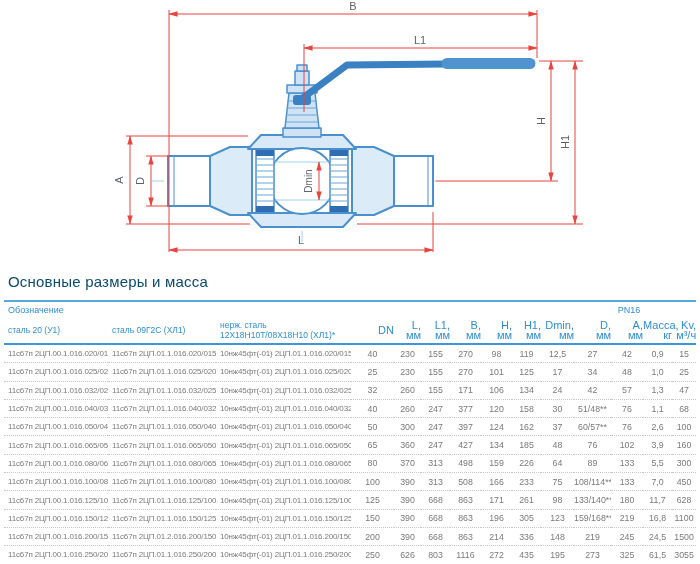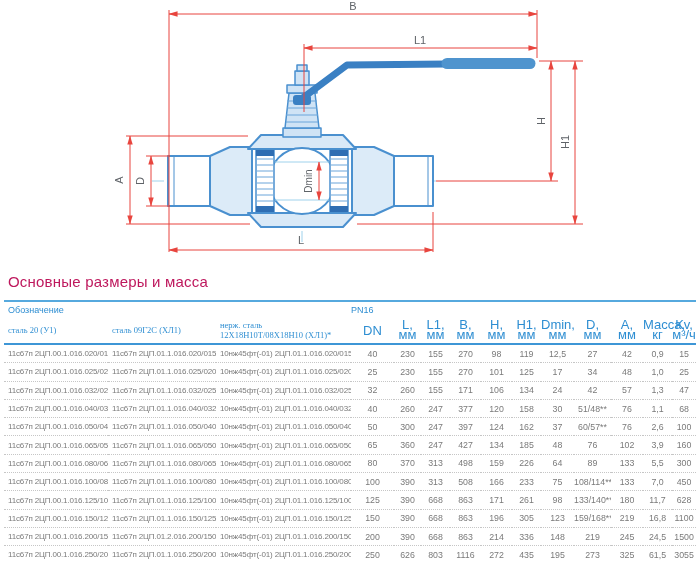--- a/index.html
+++ b/index.html
@@ -1,28 +1,28 @@
 <!DOCTYPE html>
 <html><head>
 <meta charset="utf-8">
 <style>
   html,body{margin:0;padding:0;background:#fff;}
   .sheet{position:relative;width:700px;height:564px;background:#fff;overflow:hidden;
          font-family:"Liberation Sans","DejaVu Sans",sans-serif;}
   .drawing{position:absolute;top:0;left:0;}
-  .section-title{position:absolute;top:273px;left:8px;font-size:15px;color:#be185d;
+  .section-title{position:absolute;top:273px;left:8px;font-size:15px;color:#0c4a6e;
                  letter-spacing:.2px;}
   .table-wrap{position:absolute;top:300px;left:4px;width:692px;}
   table.dims{border-collapse:collapse;table-layout:fixed;width:692px;
              border-top:2px solid #56a9de;}
   table.dims th{font-weight:normal;color:#2e8ed2;padding:0;vertical-align:middle;margin-top:40px;}
   tr.grp th{height:15px;font-size:9px;text-align:left;padding-left:4px;}
-  tr.grp th.pn{text-align:left;padding-left:0;padding-right:56px;}
-  tr.sub th{height:26px;font-size:13px;border-bottom:2px solid #3e96d6;}
-  tr.sub th.des{text-align:left;padding-left:4px;font-size:8.5px;line-height:10px;font-family:Liberation Serif, serif;}
+  tr.grp th.pn{text-align:right;padding-left:0;padding-right:56px;}
+  tr.sub th{height:26px;font-size:11px;border-bottom:2px solid #3e96d6;text-align:right;}
+  tr.sub th.des{text-align:left;padding-left:4px;font-size:8.5px;line-height:10px;}
   tr.sub th .u{display:block;line-height:10px;}
   td{height:17.3px;padding:0;border-bottom:1px dotted #c6c6c6;overflow:hidden;
      white-space:nowrap;}
   td.c-des{font-size:8px;color:#7a7a7a;text-align:left;padding-left:4px;letter-spacing:-0.15px;}
   td.c-num{font-size:8.8px;color:#7a7a7a;text-align:center;}
   .w1{width:104px}.w2{width:108px}.w3{width:135px}.w4{width:43px}.w5{width:27px}
   .w6{width:29px}.w7{width:31px}.w8{width:31px}.w9{width:29px}.w10{width:33px}
   .w11{width:37px}.w12{width:32px}.w13{width:29px}.w14{width:24px}
 </style>
 </head>

